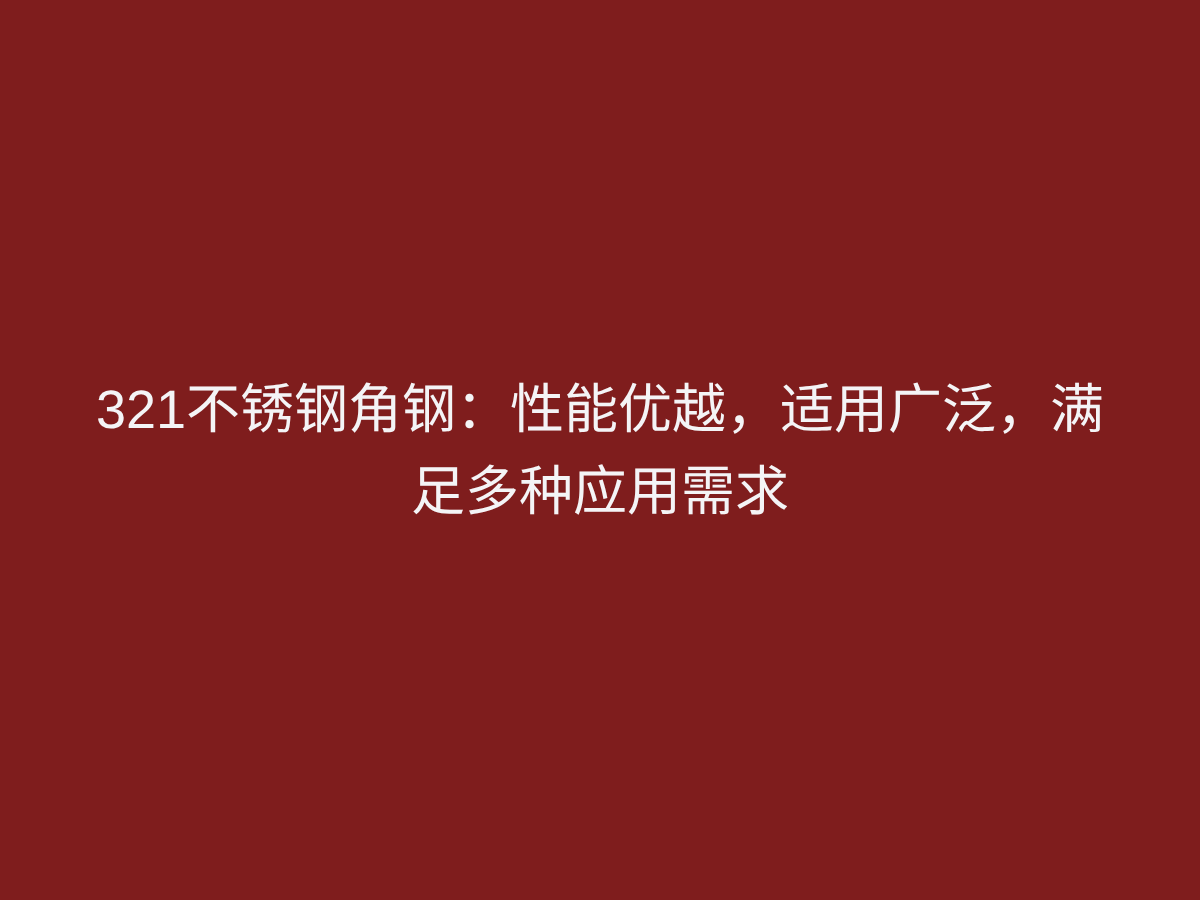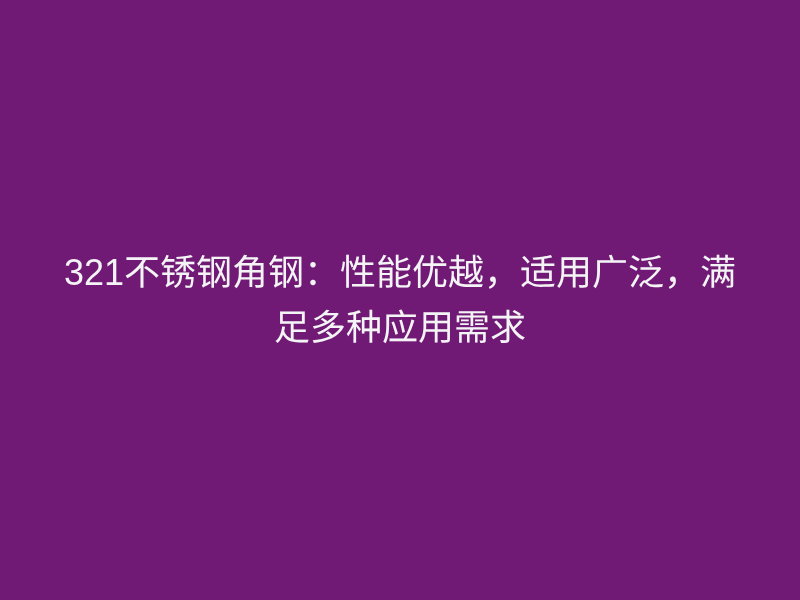--- a/index.html
+++ b/index.html
@@ -15,21 +15,21 @@
     background: #0d16b4;
     font-family: "Liberation Sans", "DejaVu Sans", sans-serif;
     -webkit-font-smoothing: antialiased;
   }
 
   .banner {
     position: relative;
     box-sizing: border-box;
     width: 800px;
     height: 600px;
-    background-color: #701a75;
+    background-color: #7f1d1d;
     display: flex;
     align-items: center;
     justify-content: center;
   }
 
   .headline-wrap {
     box-sizing: border-box;
     width: 800px;
     padding: 0 58px;
     display: block;

